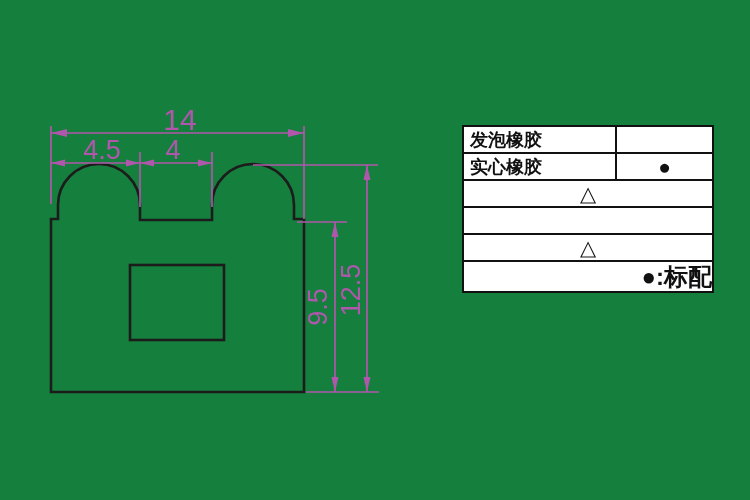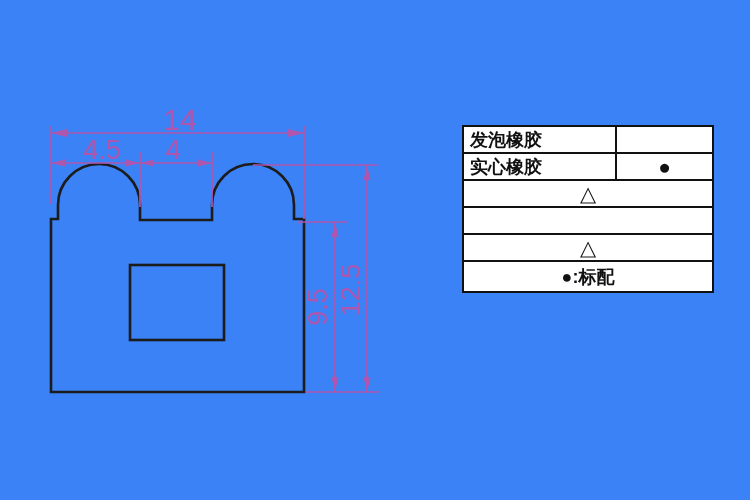--- a/index.html
+++ b/index.html
@@ -1,20 +1,20 @@
 <!DOCTYPE html>
 <html><head>
 <meta charset="utf-8">
 <style>
   html, body { margin: 0; padding: 0; background: #ffffff; }
   .canvas {
     position: relative;
     width: 750px;
     height: 500px;
-    background: #3b82f6;
+    background: #15803d;
     font-family: "Liberation Sans", sans-serif;
     overflow: hidden;
   }
   .drawing-svg { position: absolute; left: 0; top: 0; }
 
   .dim-text {
     font-family: "Liberation Sans", sans-serif;
     fill: #b056ac;
   }
 
@@ -54,23 +54,23 @@
     align-items: center;
     justify-content: center;
     font-size: 21px;
     color: #111111;
     line-height: 1;
   }
   .legend-row {
     display: flex;
     height: 29px;
     align-items: center;
-    justify-content: center;
+    justify-content: flex-end;
     gap: 46px;
-    font-size: 18px;
+    font-size: 24px;
     font-weight: bold;
     color: #111111;
     white-space: nowrap;
   }
 </style>
 </head>
 <body>
 
 <div class="canvas">
 

